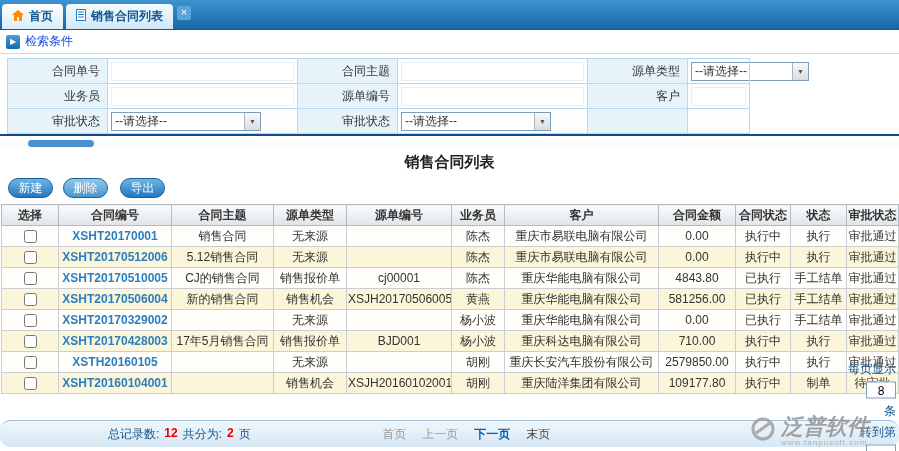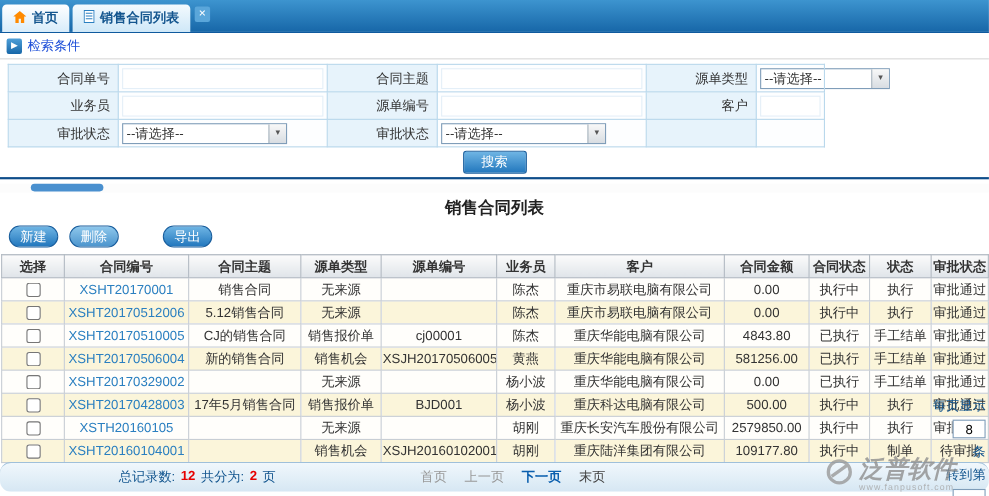--- a/index.html
+++ b/index.html
@@ -31,29 +31,29 @@
 
   
   .hscroll { height:8px; margin:4px 0 2px 0; background:#fcfcfc; }
   .hthumb { width:66px; height:7px; margin-left:28px; background:#4a90cf; border-radius:4px; cursor:pointer; }
 
   
   .list-title { text-align:center; font-size:15px; font-weight:bold; color:#222; padding:3px 0 5px 0; }
   .actions { display:flex; align-items:flex-start; padding:1px 0 6px 8px; }
   .btn.pill { width:45px; height:20px; border-radius:10px; margin-right:10px; }
   .btn.pill.del { background:linear-gradient(#8ec7ec,#4c95cd); }
-  .btn.pill.exp { margin-left:30px; }
+  .btn.pill.exp { margin-left:2px; }
 
   table.grid { width:897px; margin-left:1px; border-collapse:collapse; table-layout:fixed; }
   table.grid th { background:linear-gradient(#fbfbfb,#dfe4e9); border:1px solid #b2bac2; height:21px; font-size:12px; color:#333; font-weight:bold; padding:0; white-space:nowrap;font-family:Liberation Mono, monospace; }
   table.grid td { border:1px solid #c8ced4; height:21px; text-align:center; color:#333; padding:0 1px; overflow:hidden; white-space:nowrap; }
   table.grid tr.norm td { background:#fffefb; }
   table.grid tr.alt td { background:#fbf5da;margin-top:44px; }
   table.grid input[type=checkbox]{ width:13px; height:13px; vertical-align:middle; }
-  a.link { color:#2a7fc0; text-decoration:none; }
+  a.link { color:#2a7fc0; text-decoration:none;font-weight:bold; }
 
   
   .footer { position:absolute; left:0; right:0; bottom:4px; height:27px; background:linear-gradient(#f0f7fc,#d6e7f3); border-top:1px solid #9fc0da;border-radius:10px; }
   .footer .navy { color:#14568f; }
   .footer .red { color:#e60000; font-weight:bold; }
   .totals { position:absolute; left:108px; top:50%; transform:translateY(-50%); display:flex; gap:5px; white-space:nowrap; }
   .pager { position:absolute; left:50%; top:50%; transform:translate(-40%,-50%); display:flex; gap:16px; white-space:nowrap; }
   .pg { color:#999; cursor:pointer; }
   .pg.next { color:#0b5fae; font-weight:bold;font-family:Liberation Mono, monospace; }
   .pg.last { color:#444; }
@@ -139,23 +139,20 @@
           <div class="select">
             <span>--请选择--</span>
             <span class="dd">▼</span>
           </div>
         </td>
         <td class="lbl"></td>
         <td class="fld"></td>
       </tr>
     </tbody>
       </table>
-    <div class="search-btn-row">
-      <button class="btn search-btn">搜索</button>
-    </div>
   </div>
 
   <div class="hscroll">
     <div class="hthumb"></div>
   </div>
 
   <div class="list-title">销售合同列表</div>
   <div class="actions">
     <button class="btn pill">新建</button>
     <button class="btn pill del">删除</button>
@@ -258,21 +255,21 @@
           <td>审批通过</td>
         </tr>
         <tr class="alt">
           <td><input type="checkbox" style=""></td>
           <td><a href="#" class="link">XSHT20170428003</a></td>
           <td>17年5月销售合同</td>
           <td>销售报价单</td>
           <td>BJD001</td>
           <td>杨小波</td>
           <td>重庆科达电脑有限公司</td>
-          <td>500.00</td>
+          <td>710.00</td>
           <td>执行中</td>
           <td>执行</td>
           <td>审批通过</td>
         </tr>
         <tr class="norm">
           <td><input type="checkbox" style=""></td>
           <td><a href="#" class="link">XSTH20160105</a></td>
           <td></td>
           <td>无来源</td>
           <td></td>

